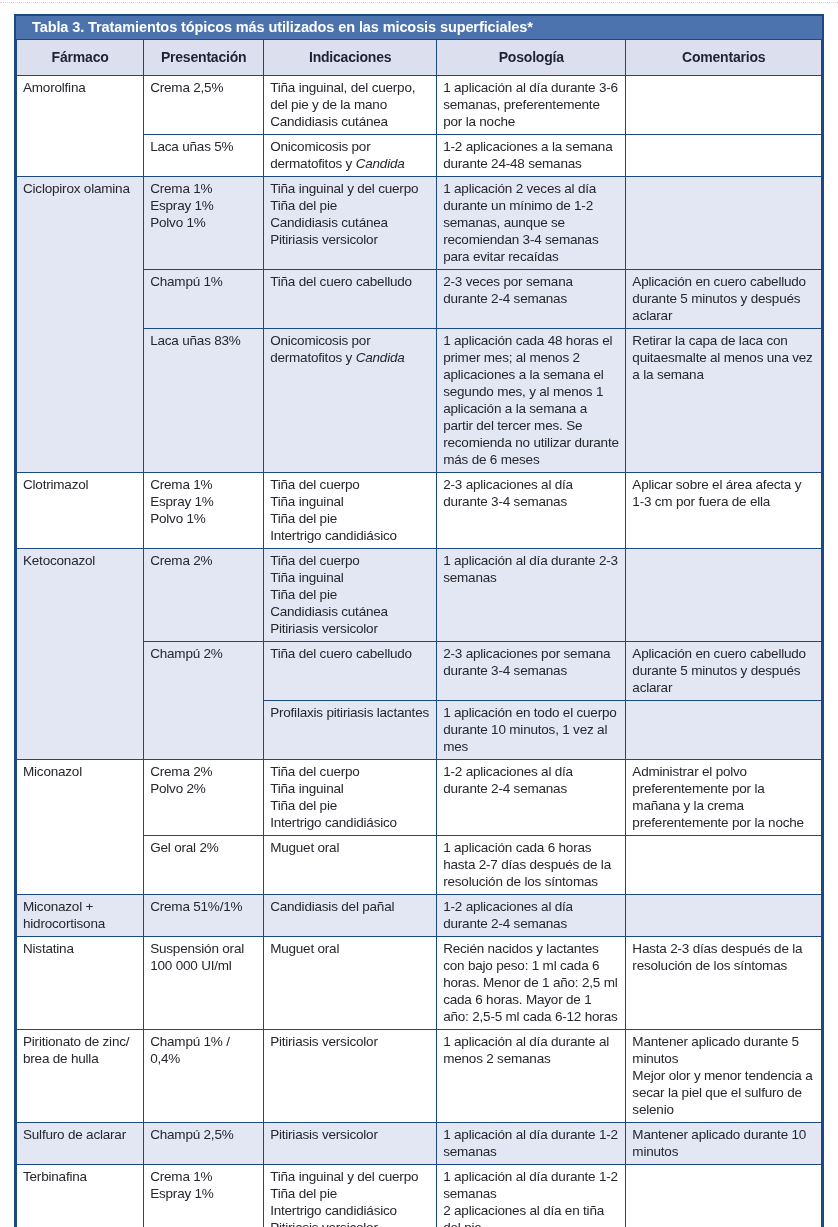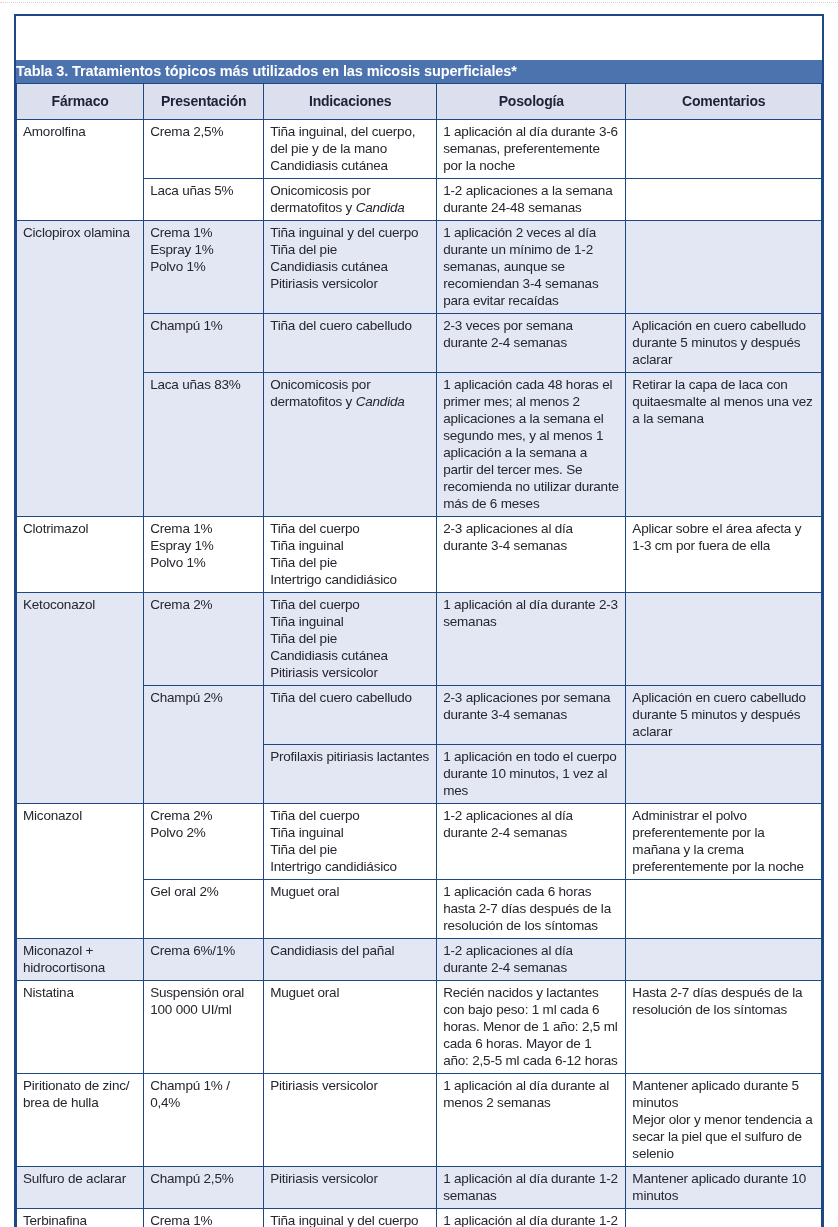--- a/index.html
+++ b/index.html
@@ -14,23 +14,22 @@
   body{
     width:838px;height:1227px;background:#ffffff;
     font-family:"Liberation Sans",sans-serif;color:var(--text);
   }
   .sheet{position:relative;width:838px;height:1227px;overflow:hidden;background:#fff;}
   .crop-line{position:absolute;top:2px;left:0;width:100%;border-top:1px dotted #dccfcf;}
   .tbl-container{position:absolute;left:14px;top:14px;width:810px;}
   .tbl-frame{border:2px solid var(--border);}
   .title-bar{
     background:var(--blue);color:#ffffff;font-weight:bold;
-    font-size:14.5px;line-height:18px;padding:2px 0 3px;
+    font-size:14.5px;line-height:18px;padding:2px 16px 3px;
     letter-spacing:-0.1px;
-    margin-top:44px;
   }
   table{border-collapse:collapse;width:100%;table-layout:fixed;}
   th,td{
     border:1px solid var(--border);
     vertical-align:top;
     padding:3px 6px 4px;
     font-size:13.5px;line-height:17px;letter-spacing:-0.2px;
     overflow:hidden;
   }
   th{
@@ -242,21 +241,21 @@
               <td>
                 <div class="ln">1 aplicación cada 6 horas hasta 2-7 días después de la resolución de los síntomas</div>
               </td>
               <td></td>
             </tr>
             <tr>
               <td class="shade">
                 <div class="ln">Miconazol + hidrocortisona</div>
               </td>
               <td class="shade">
-                <div class="ln">Crema 6%/1%</div>
+                <div class="ln">Crema 51%/1%</div>
               </td>
               <td class="shade">
                 <div class="ln">Candidiasis del pañal</div>
               </td>
               <td class="shade">
                 <div class="ln">1-2 aplicaciones al día durante 2-4 semanas</div>
               </td>
               <td class="shade"></td>
             </tr>
             <tr>
@@ -267,21 +266,21 @@
                 <div class="ln">Suspensión oral</div>
                 <div class="ln">100 000 UI/ml</div>
               </td>
               <td>
                 <div class="ln">Muguet oral</div>
               </td>
               <td>
                 <div class="ln">Recién nacidos y lactantes con bajo peso: 1 ml cada 6 horas. Menor de 1 año: 2,5 ml cada 6 horas. Mayor de 1 año: 2,5-5 ml cada 6-12 horas</div>
               </td>
               <td>
-                <div class="ln">Hasta 2-7 días después de la resolución de los síntomas</div>
+                <div class="ln">Hasta 2-3 días después de la resolución de los síntomas</div>
               </td>
             </tr>
             <tr>
               <td>
                 <div class="ln">Piritionato de zinc/ brea de hulla</div>
               </td>
               <td>
                 <div class="ln">Champú 1% /</div>
                 <div class="ln">0,4%</div>
               </td>

